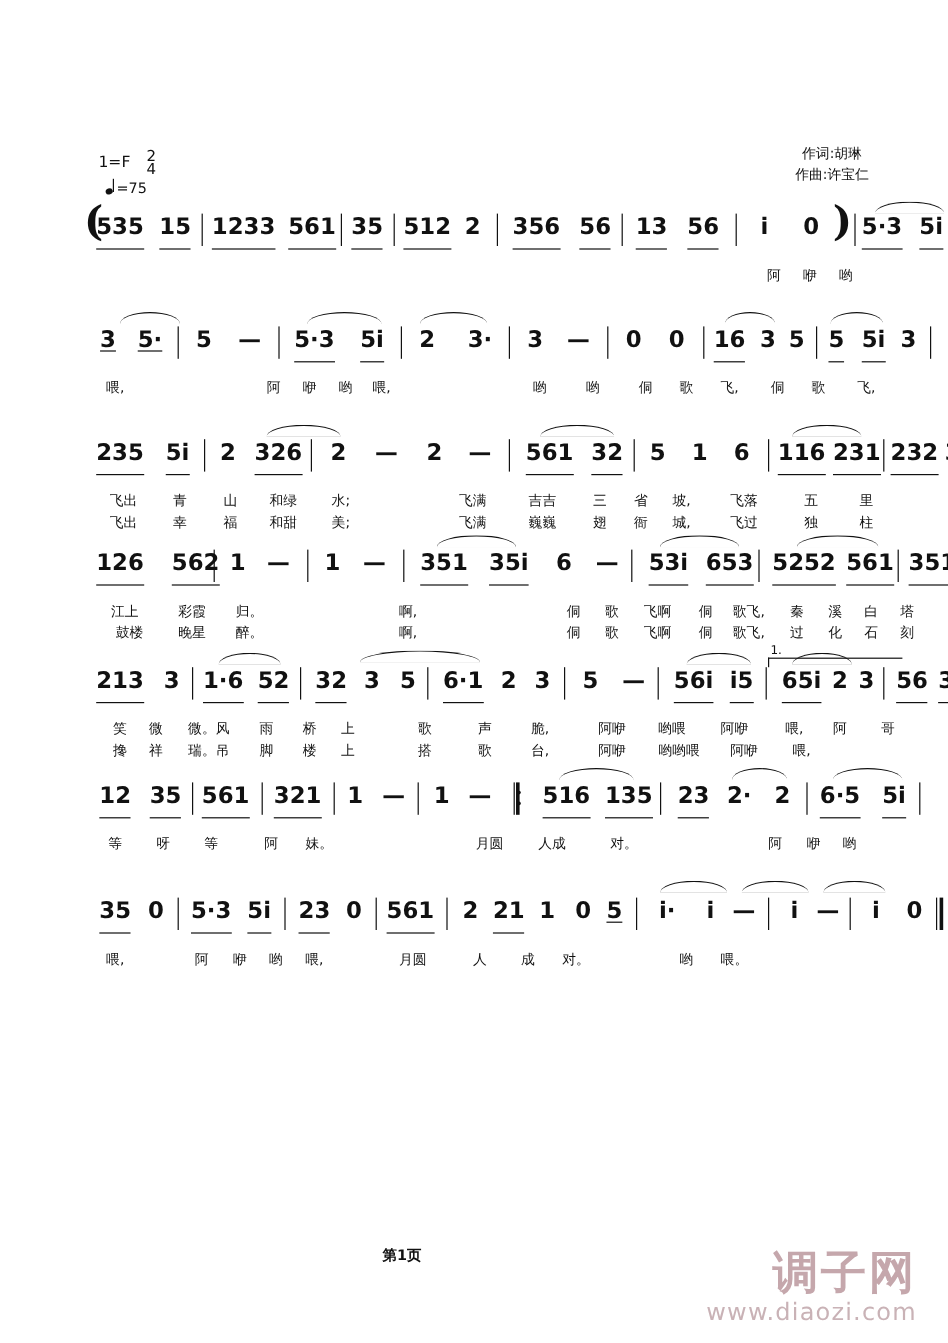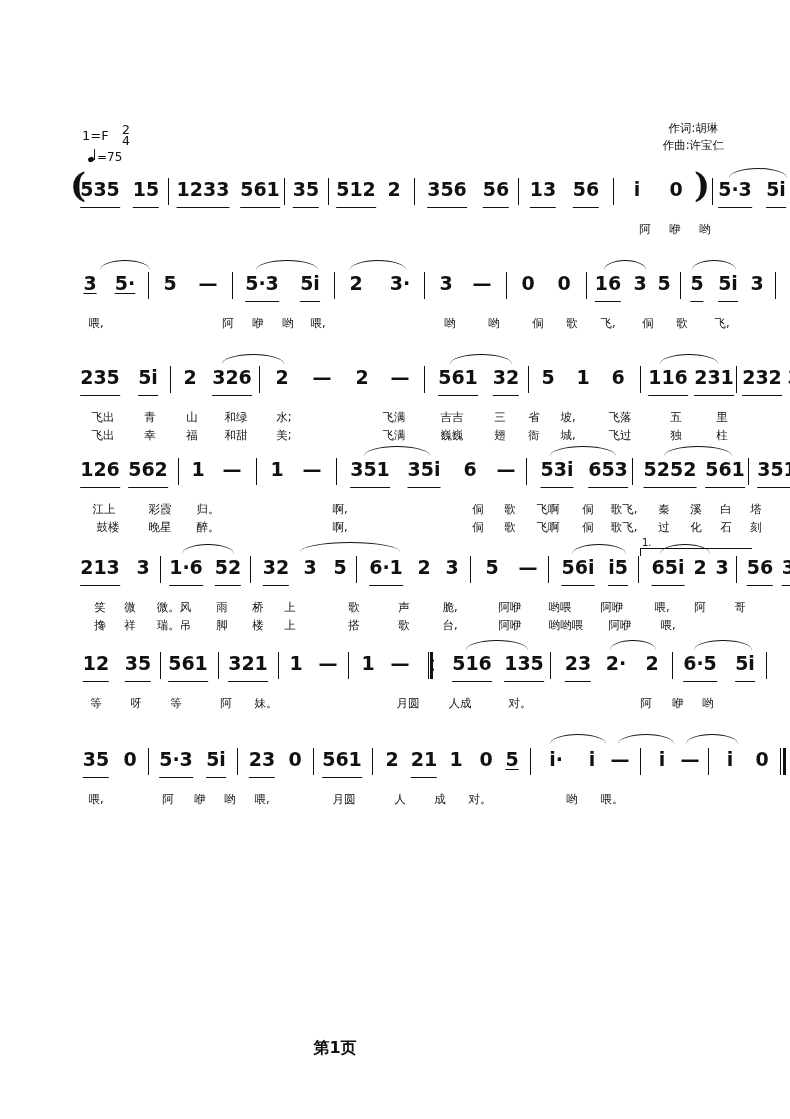--- a/index.html
+++ b/index.html
@@ -196,21 +196,21 @@
     width: 1.3px; height: 8px;
     background: #111;
   }
   .volta .vlabel { position: absolute; left: 2px; top: -1px; }
 
   .pagenum {
     position: absolute;
     left: 0; width: 670px;
     top: 1038px;
     text-align: center;
-    font-size: 16px;
+    font-size: 12px;
     font-weight: bold;
     font-family: "DejaVu Sans", sans-serif;
   }
   .wm {
     position: absolute;
     right: 26px;
     bottom: 14px;
     text-align: right;
     color: #c9b0b3;
   }
@@ -398,21 +398,21 @@
       <span class="tok" style="left:568px">城,</span>
       <span class="tok" style="left:620px">飞过</span>
       <span class="tok" style="left:676px">独</span>
       <span class="tok" style="left:722px">柱</span>
     </div>
   </div>
 
   <div class="sys" style="top:458px">
     <div class="notes">
       <span class="tok uu" style="left:100px; top:0">126</span>
-      <span class="tok uu" style="left:148px; top:0">562</span>
+      <span class="tok uu" style="left:163px; top:0">562</span>
       <span class="bar" style="left:178px"></span>
       <span class="tok" style="left:198px; top:0">1</span>
       <span class="tok" style="left:232px; top:0">—</span>
       <span class="bar" style="left:256px"></span>
       <span class="tok" style="left:277px; top:0">1</span>
       <span class="tok" style="left:312px; top:0">—</span>
       <span class="bar" style="left:336px"></span>
       <span class="tok uu" style="left:370px; top:0">351</span>
       <span class="tok uu" style="left:424px; top:0">35i</span>
       <span class="tok" style="left:470px; top:0">6</span>
@@ -623,14 +623,18 @@
       <span class="tok" style="left:400px">人</span>
       <span class="tok" style="left:440px">成</span>
       <span class="tok" style="left:480px">对。</span>
       <span class="tok" style="left:572px">哟</span>
       <span class="tok" style="left:612px">喂。</span>
     </div>
   </div>
 
   <div class="pagenum">第1页</div>
 
+  <div class="wm">
+    <div class="wm1">调子网</div>
+    <div class="wm2">www.diaozi.com</div>
+  </div>
 
 </div>
 
 </body></html>

